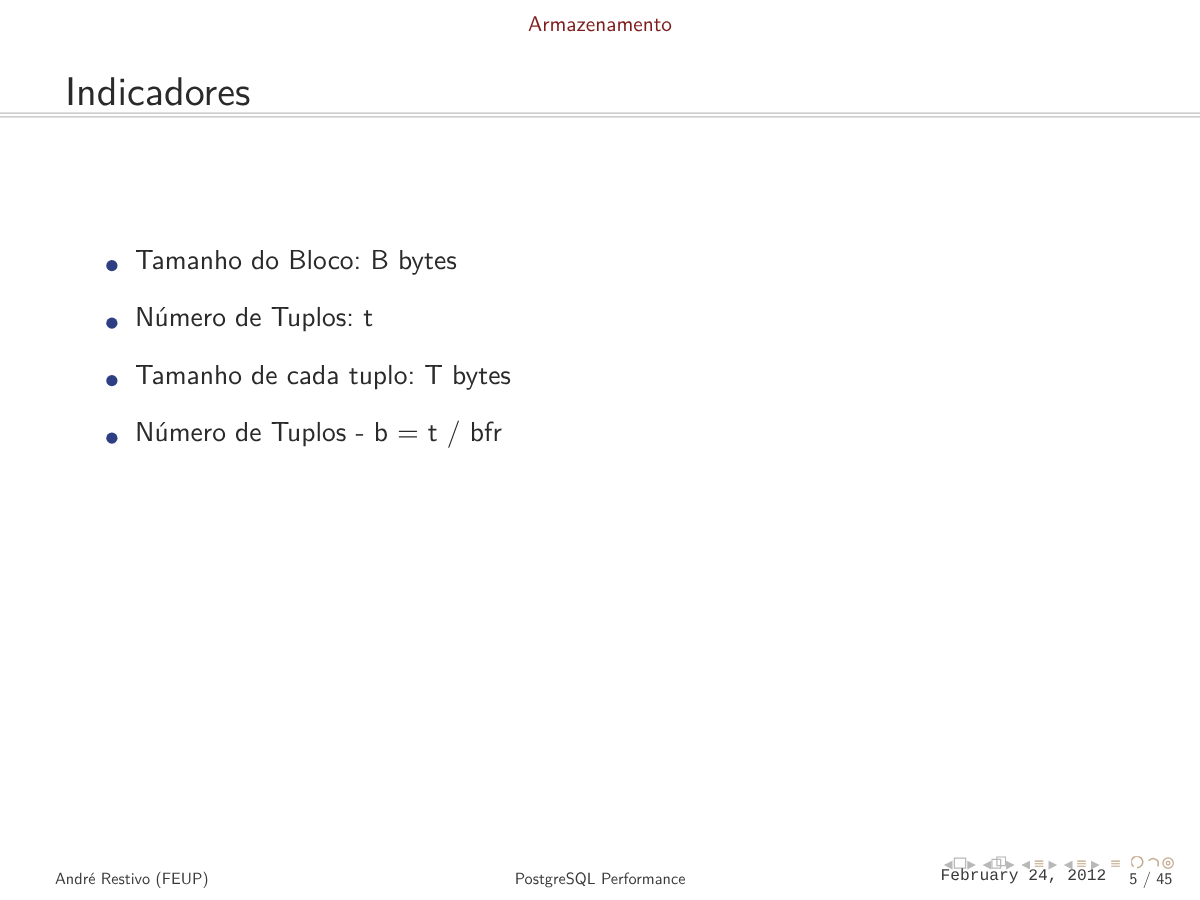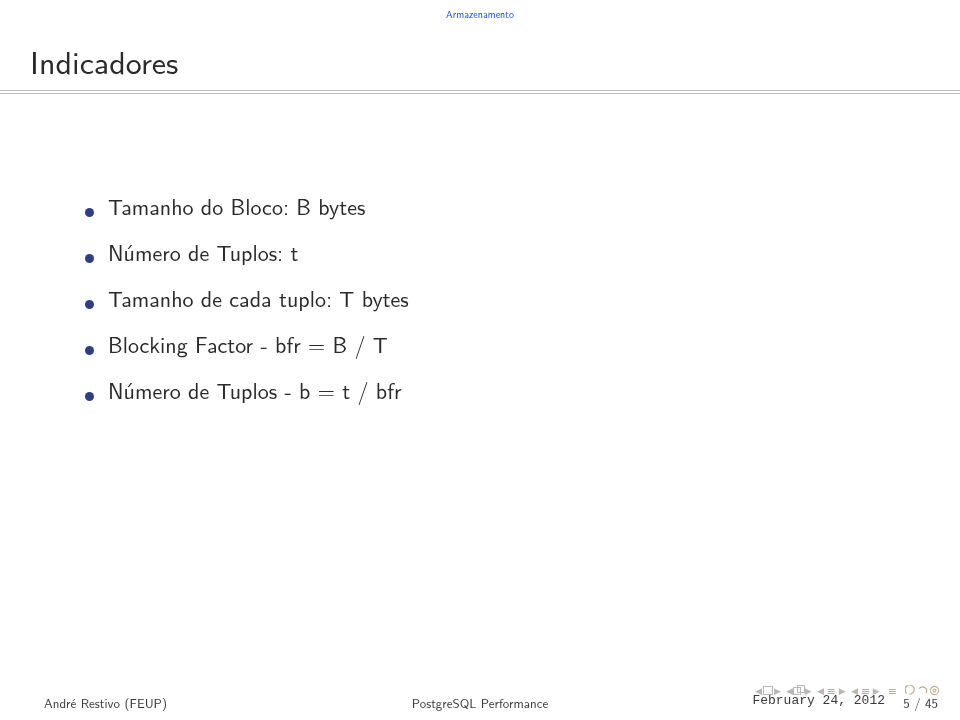--- a/index.html
+++ b/index.html
@@ -1,19 +1,19 @@
 <!DOCTYPE html>
 <html><head>
 <meta charset="utf-8">
 <style>
   * { margin: 0; padding: 0; box-sizing: border-box; }
   html, body { width: 960px; height: 720px; background: #fff; font-family: "Latin Modern Sans", "Computer Modern Sans", "DejaVu Sans", Arial, sans-serif; overflow: hidden; }
   .slide { width: 960px; height: 720px; position: relative; }
-  .section-header { text-align: center; font-size: 10px; color: #1d4ed8; padding-top: 6px; }
-  .title { font-size: 32px; color: #2a2a2a; font-weight: normal; padding: 16px 0 6px 30px; font-family: "Latin Modern Sans", "Computer Modern Sans", "DejaVu Sans", Arial, sans-serif; }
+  .section-header { text-align: center; font-size: 17px; color: #7f1d1d; padding-top: 6px; }
+  .title { font-size: 32px; color: #2a2a2a; font-weight: normal; padding: 16px 0 6px 30px; font-family: "Latin Modern Sans", "Computer Modern Sans", "DejaVu Sans", Arial, sans-serif; margin-left: 22px; }
   .hr1 { position: absolute; left: 0; right: 0; top: 90px; height: 1px; background: #bfbfbf; }
   .hr2 { position: absolute; left: 0; right: 0; top: 93px; height: 1px; background: #bfbfbf; }
   .body { position: absolute; top: 190px; left: 85px; right: 60px; }
   .item { display: flex; align-items: baseline; margin-bottom: 14px; font-size: 22px; color: #2a2a2a; }
   .bullet { width: 9px; height: 9px; border-radius: 50%; background: #2d3e83; display: inline-block; margin-right: 14px; flex-shrink: 0; position: relative; top: 2px; }
   .footer { position: absolute; bottom: 5px; left: 0; right: 0; height: 22px; font-size: 13px; color: #3a3a3a; }
   .footer .author { position: absolute; left: 44px; }
   .footer .talk { position: absolute; left: 50%; transform: translateX(-50%); }
   .footer .date { position: absolute; right: 75px; font-family: Liberation Mono, monospace; }
   .footer .page { position: absolute; right: 22px; }
@@ -42,24 +42,20 @@
       <span class="bullet"></span>
       <span>Tamanho do Bloco: B bytes</span>
     </div>
     <div class="item">
       <span class="bullet"></span>
       <span>Número de Tuplos: t</span>
     </div>
     <div class="item">
       <span class="bullet"></span>
       <span>Tamanho de cada tuplo: T bytes</span>
-    </div>
-    <div class="item">
-      <span class="bullet"></span>
-      <span>Blocking Factor - bfr = B / T</span>
     </div>
     <div class="item">
       <span class="bullet"></span>
       <span>Número de Tuplos - b = t / bfr</span>
     </div>
   </div>
 
   <div class="nav">
     <span class="grp">
       <span class="tri left">▶</span>

